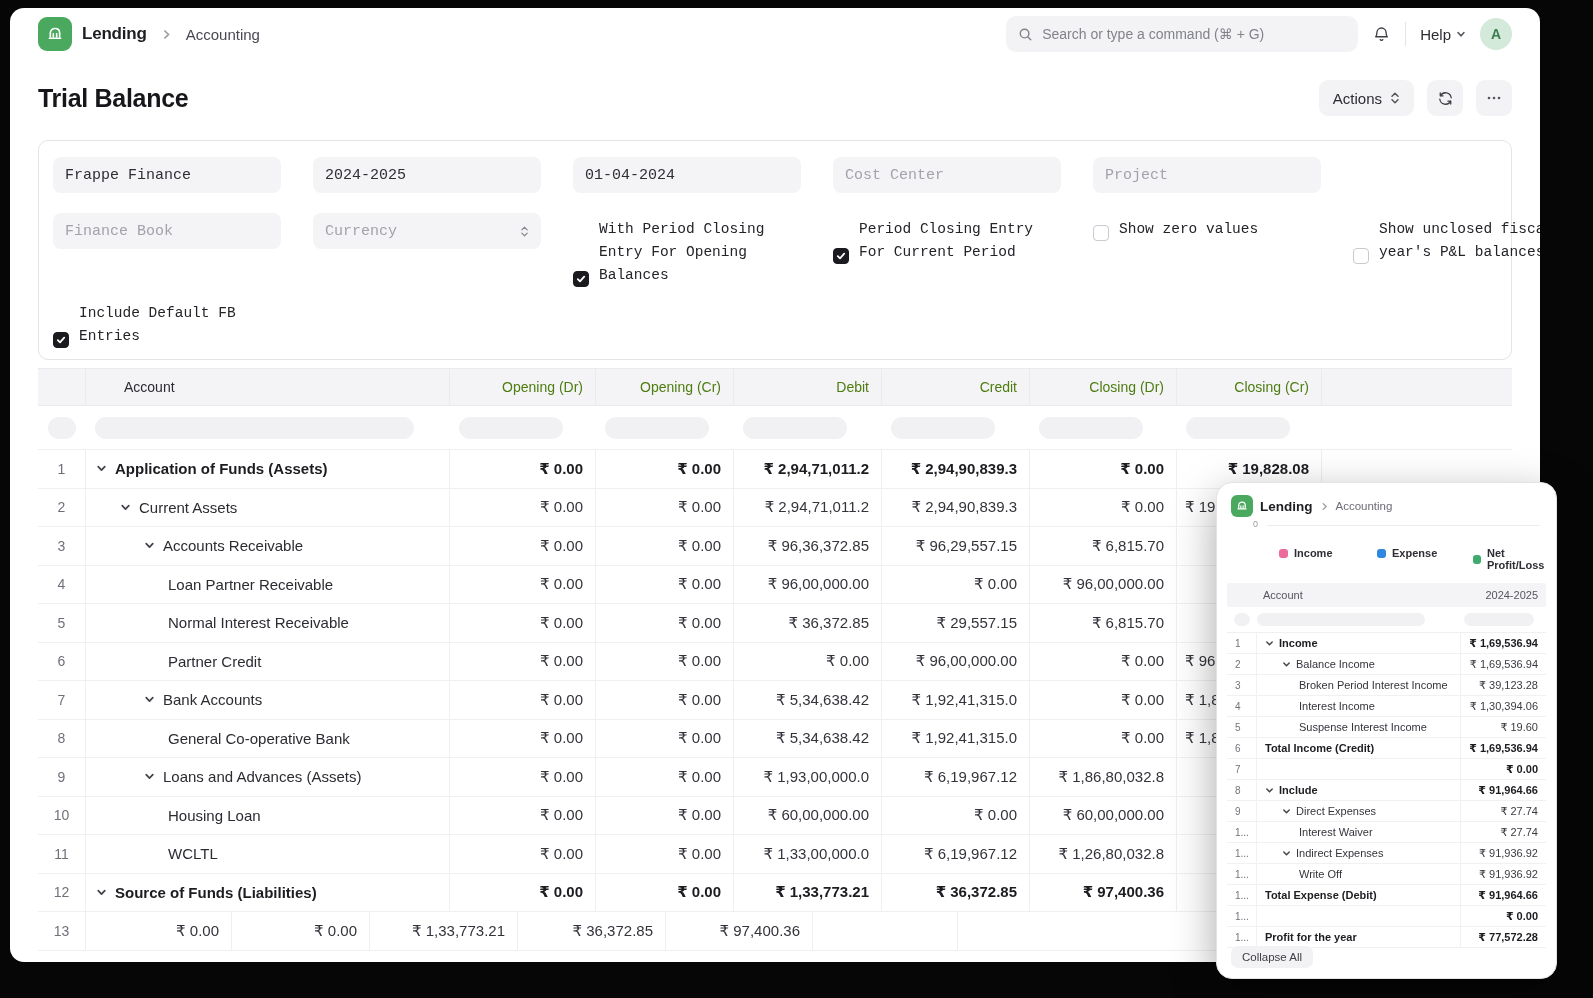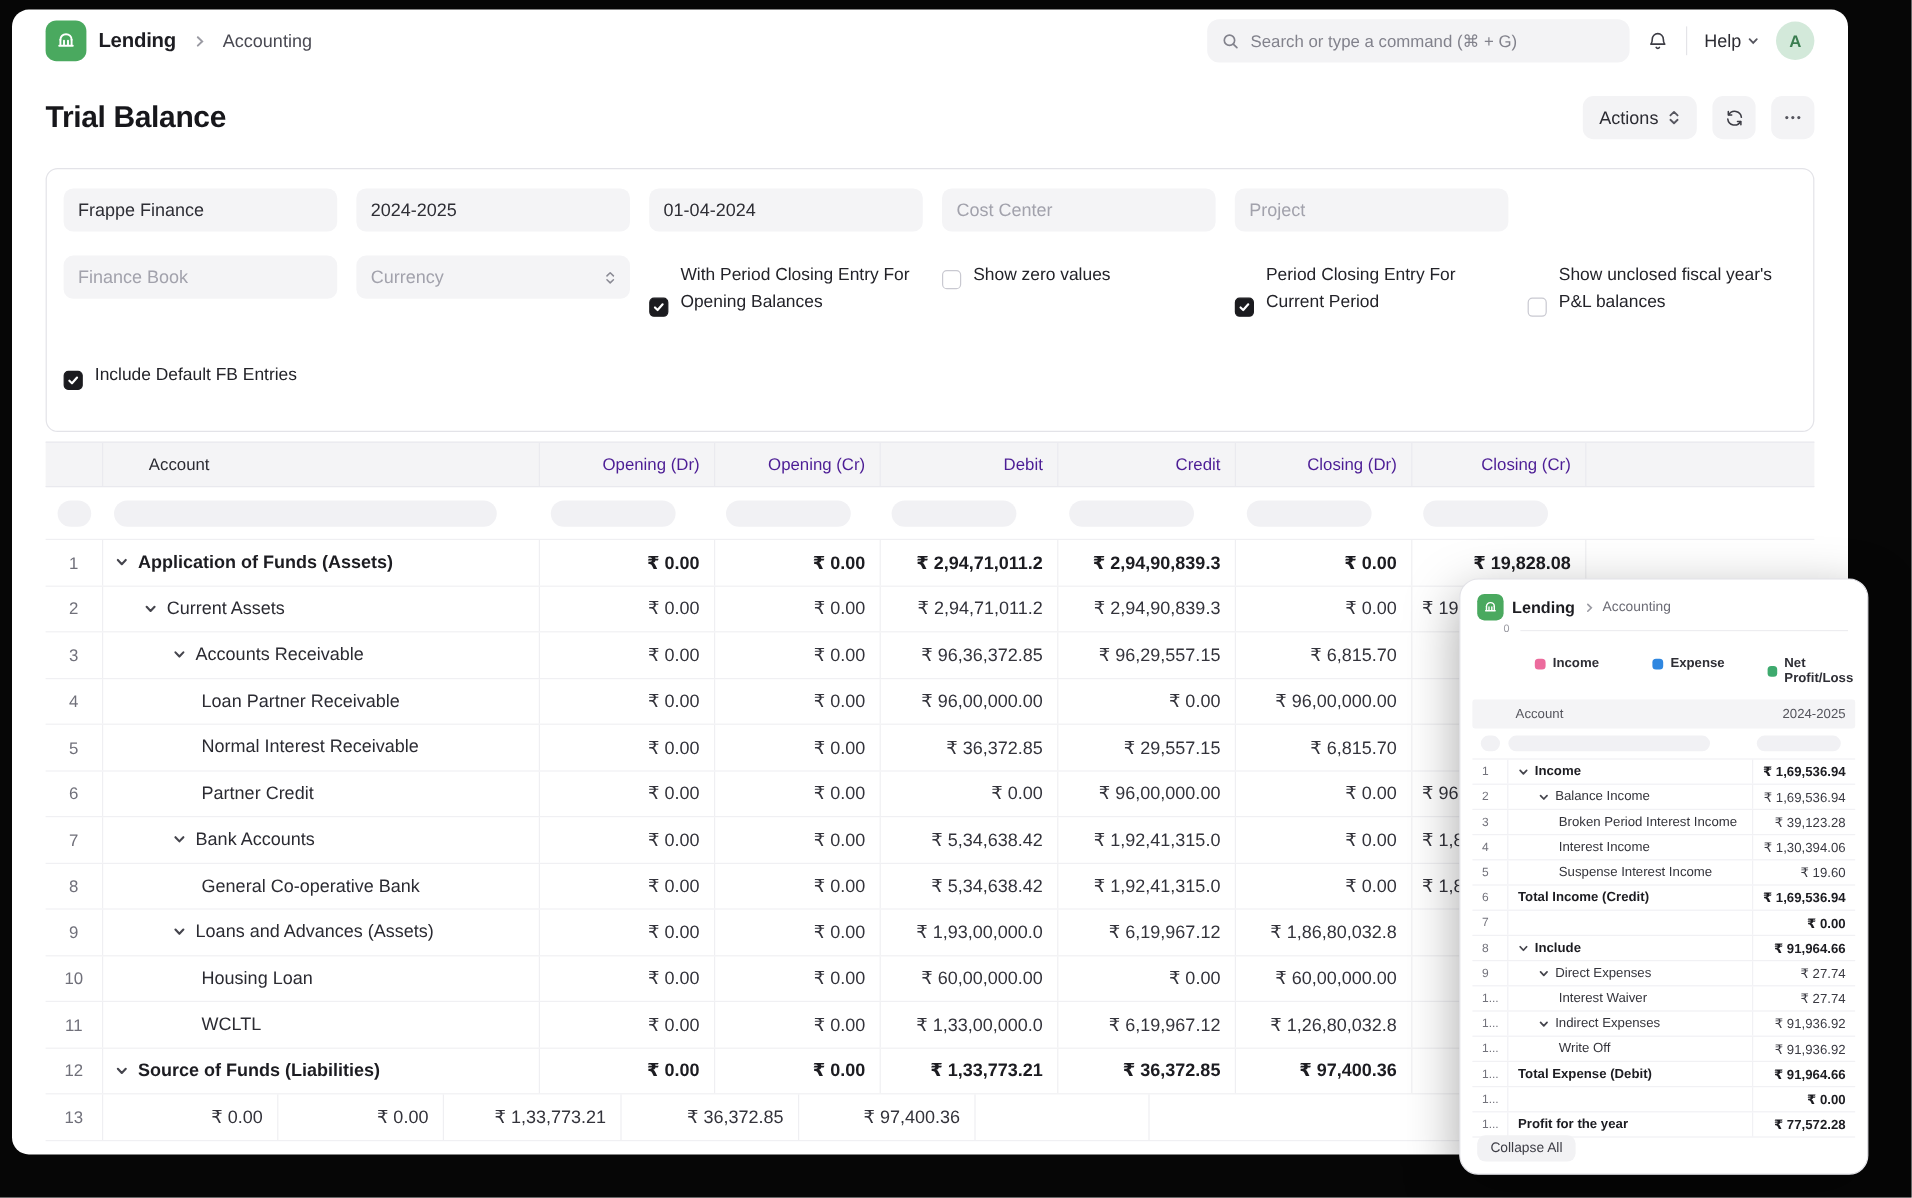--- a/index.html
+++ b/index.html
@@ -30,35 +30,35 @@
   .help { display:flex; align-items:center; gap:5px; font-size:15px; color:#2c2c33; cursor:pointer; }
   .avatar { width:32px; height:32px; border-radius:50%; background:#d3e9da; color:#3a7d50; font-size:14px; font-weight:600; display:flex; align-items:center; justify-content:center; cursor:pointer; }
   
   .page-head { display:flex; align-items:center; justify-content:space-between; padding:20px 28px 0; }
   .page-title { font-size:25px; font-weight:700; letter-spacing:-.3px; color:#17171b; }
   .head-actions { display:flex; align-items:center; gap:13px; }
   .btn { border:none; background:#f3f3f5; border-radius:9px; height:36px; display:flex; align-items:center; gap:8px; padding:0 14px; font-size:15px; color:#2c2c33; font-family:inherit; cursor:pointer; }
   .btn.icon-btn { width:36px; padding:0; justify-content:center; }
   
   .filter-card { position:absolute; left:28px; top:132px; width:1474px; height:220px; border:1px solid #e3e3e8; border-radius:10px; background:#fff; }
-  .f-row { position:absolute; left:14px; right:14px; display:flex; gap:16px; align-items:flex-start; }
+  .f-row { position:absolute; left:14px; right:14px; display:flex; gap:32px; align-items:flex-start;font-family:Liberation Mono, monospace; }
   .f-row.r1 { top:16px; } .f-row.r2 { top:72px; } .f-row.r3 { top:156px; }
   .fcell { width:228px; flex:0 0 228px; }
   .input { height:36px; background:#f4f4f6; border-radius:8px; display:flex; align-items:center; justify-content:space-between; padding:0 12px; font-size:15px; color:#2e2e35; font-weight:500; cursor:pointer; }
   .input.ph { color:#a2a2ac; font-weight:400; }
   .cb { display:flex; align-items:flex-end; gap:10px; cursor:pointer; margin-top:5px; }
   .cb .box { width:16px; height:16px; border-radius:4px; border:1.5px solid #c9c9d1; background:#fff; flex:0 0 16px; display:flex; align-items:center; justify-content:center; }
   .cb.on .box { background:#1b1b1f; border-color:#1b1b1f; }
   .cb .tick { opacity:0; }
   .cb.on .tick { opacity:1; }
   .cb-label { font-size:14.5px; color:#232329; line-height:1.58; max-width:196px; }
   
   .grid { position:absolute; left:28px; top:360px; width:1474px; font-size:15px; }
   .grid-head { display:flex; background:#f4f4f6; height:38px; border-top:1px solid #e9e9ee; border-bottom:1px solid #e9e9ee; }
-  .hcell { display:flex; align-items:center; color:#4c1d95; font-size:14px; border-right:1px solid #eaeaef; }
+  .hcell { display:flex; align-items:center; color:#4d7c0f; font-size:14px; border-right:1px solid #eaeaef; }
   .hcell.num-h { justify-content:flex-end; padding-right:12px; }
   .grid-filter { display:flex; height:44px; border-bottom:1px solid #efeff2; align-items:center; }
   .fpill { background:#f1f1f4; border-radius:11px; height:22px; }
   .grid-row { display:flex; height:38.5px; border-bottom:1px solid #f0f0f3; }
   .grid-row.bold { font-weight:700; color:#1c1c21; }
   .cell { display:flex; align-items:center; border-right:1px solid #efeff2; height:100%; }
   .c-num  { width:48px;  flex:0 0 48px;  justify-content:center; color:#70707a; font-size:14px; font-weight:400; }
   .c-acc  { width:364px; flex:0 0 364px; gap:8px; color:#2b2b32; }
   .grid-row.bold .c-acc { color:#1c1c21; }
   .c-od { width:146px; flex:0 0 146px; } .c-oc { width:138px; flex:0 0 138px; }
@@ -216,37 +216,37 @@
         <label class="cb on">
           <span class="box">
               <svg class="tick" width="10" height="10" viewBox="0 0 10 10" fill="none" stroke="#fff" stroke-width="1.8" stroke-linecap="round" stroke-linejoin="round">
                 <path d="m1.8 5.2 2.2 2.2 4.2-4.8"></path>
               </svg>
             </span>
           <span class="cb-label">With Period Closing Entry For Opening Balances</span>
         </label>
       </div>
       <div class="fcell">
+        <label class="cb on">
+          <span class="box">
+              <svg class="tick" width="10" height="10" viewBox="0 0 10 10" fill="none" stroke="#fff" stroke-width="1.8" stroke-linecap="round" stroke-linejoin="round">
+                <path d="m1.8 5.2 2.2 2.2 4.2-4.8"></path>
+              </svg>
+            </span>
+          <span class="cb-label">Period Closing Entry For Current Period</span>
+        </label>
+      </div>
+      <div class="fcell">
         <label class="cb">
           <span class="box">
               <svg class="tick" width="10" height="10" viewBox="0 0 10 10" fill="none" stroke="#fff" stroke-width="1.8" stroke-linecap="round" stroke-linejoin="round">
                 <path d="m1.8 5.2 2.2 2.2 4.2-4.8"></path>
               </svg>
             </span>
           <span class="cb-label">Show zero values</span>
-        </label>
-      </div>
-      <div class="fcell">
-        <label class="cb on">
-          <span class="box">
-              <svg class="tick" width="10" height="10" viewBox="0 0 10 10" fill="none" stroke="#fff" stroke-width="1.8" stroke-linecap="round" stroke-linejoin="round">
-                <path d="m1.8 5.2 2.2 2.2 4.2-4.8"></path>
-              </svg>
-            </span>
-          <span class="cb-label">Period Closing Entry For Current Period</span>
         </label>
       </div>
       <div class="fcell">
         <label class="cb">
           <span class="box">
               <svg class="tick" width="10" height="10" viewBox="0 0 10 10" fill="none" stroke="#fff" stroke-width="1.8" stroke-linecap="round" stroke-linejoin="round">
                 <path d="m1.8 5.2 2.2 2.2 4.2-4.8"></path>
               </svg>
             </span>
           <span class="cb-label">Show unclosed fiscal year's P&amp;L balances</span>

